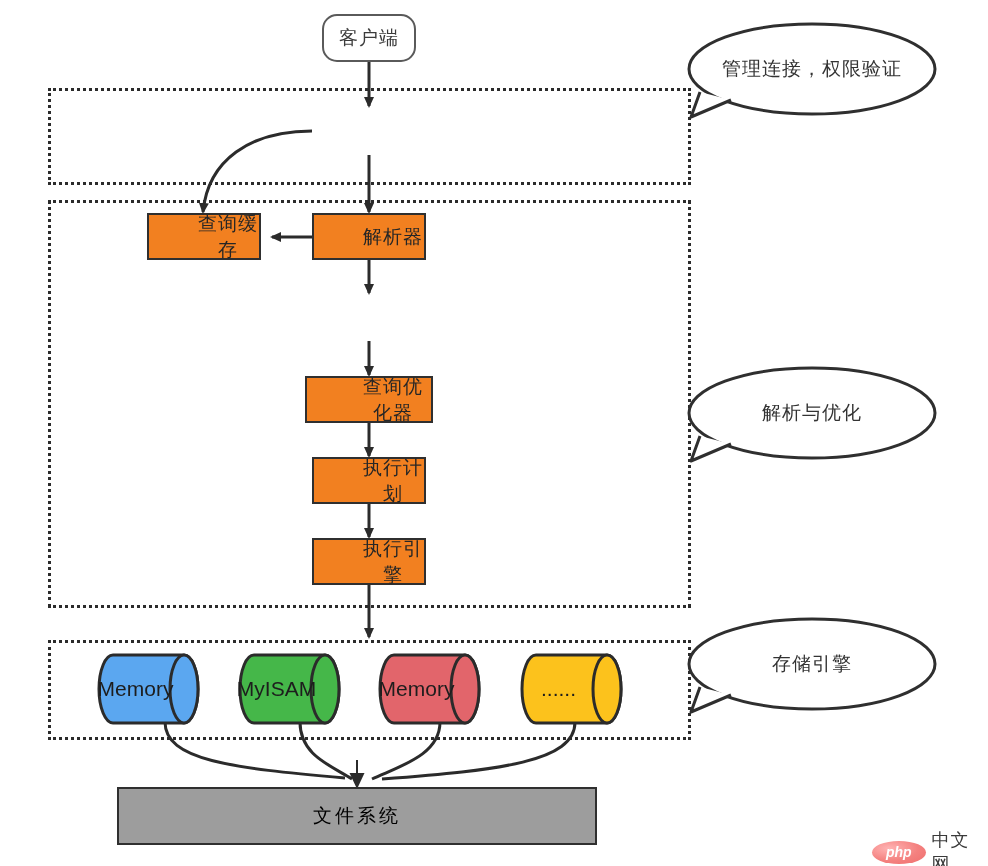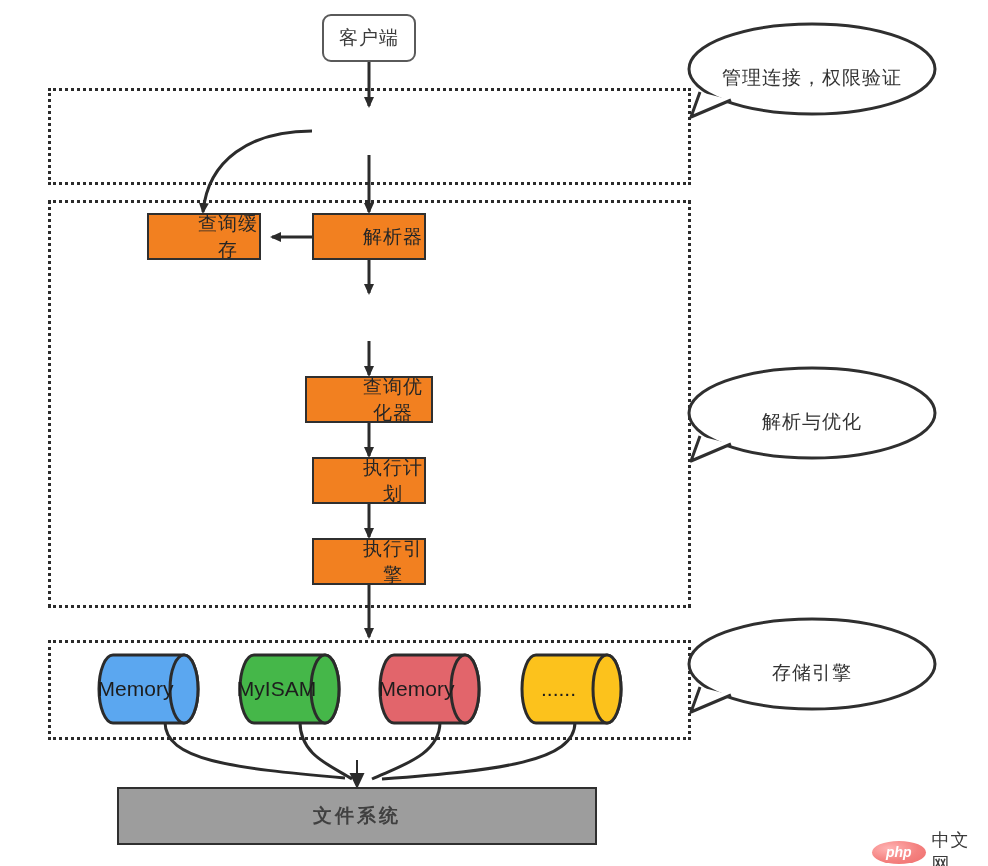--- a/index.html
+++ b/index.html
@@ -6,50 +6,50 @@
   body{
     width:988px;height:866px;position:relative;overflow:hidden;
     font-family:"Liberation Sans","DejaVu Sans",sans-serif;
   }
   #stage{position:absolute;left:0;top:0;width:988px;height:866px;}
   svg.layer{position:absolute;left:0;top:0;width:988px;height:866px;overflow:visible;}
   .node{position:absolute;box-sizing:border-box;display:flex;align-items:center;justify-content:center;text-align:center;}
 
   
   .client-box{
-    border:2px solid #5a5a5a;border-radius:9px;background:#ffffff;
+    border:2px solid #5a5a5a;border-radius:15px;background:#ffffff;
     color:#3b3b3b;font-size:19px;letter-spacing:1px;
   }
 
   
   .rect{
     border:2px solid #2f2f2f;color:#262626;font-size:19px;letter-spacing:1px;
   }
   .rect.green{background:#90d4a0;}
   .rect.orange{background:#f28020;padding-left:48px;}
-  .rect.gray{background:#9d9d9d;font-weight:bold;letter-spacing:3px;color:#404040;}
+  .rect.gray{background:#9d9d9d;font-weight:normal;letter-spacing:3px;color:#000000;}
 
   
   .region{
     position:absolute;box-sizing:border-box;
     border:3px dotted #2b2b2b;background:transparent;
   }
 
   
   .cyl{position:absolute;}
   .cyl .cyl-label{
     position:absolute;left:0;top:0;width:100%;height:100%;
     display:flex;align-items:center;justify-content:center;
     font-size:21px;color:#1d1d1d;padding-right:26px;box-sizing:border-box;
     pointer-events:none;
   }
 
   
   .bubble-text{
-    position:absolute;display:flex;align-items:flex-end;justify-content:center;
+    position:absolute;display:flex;align-items:center;justify-content:center;
     font-size:19px;color:#333;letter-spacing:1px;pointer-events:none;
   }
 
   
   .watermark{position:absolute;display:flex;align-items:center;gap:6px;}
   .wm-php{
     width:54px;height:23px;border-radius:50%;
     background:radial-gradient(ellipse at 32% 32%, #ffb3b3 0%, #f4817f 55%, #ef6d6d 100%);
     color:#ffffff;font-size:14px;font-style:italic;font-weight:bold;
     display:flex;align-items:center;justify-content:center;letter-spacing:0px;

